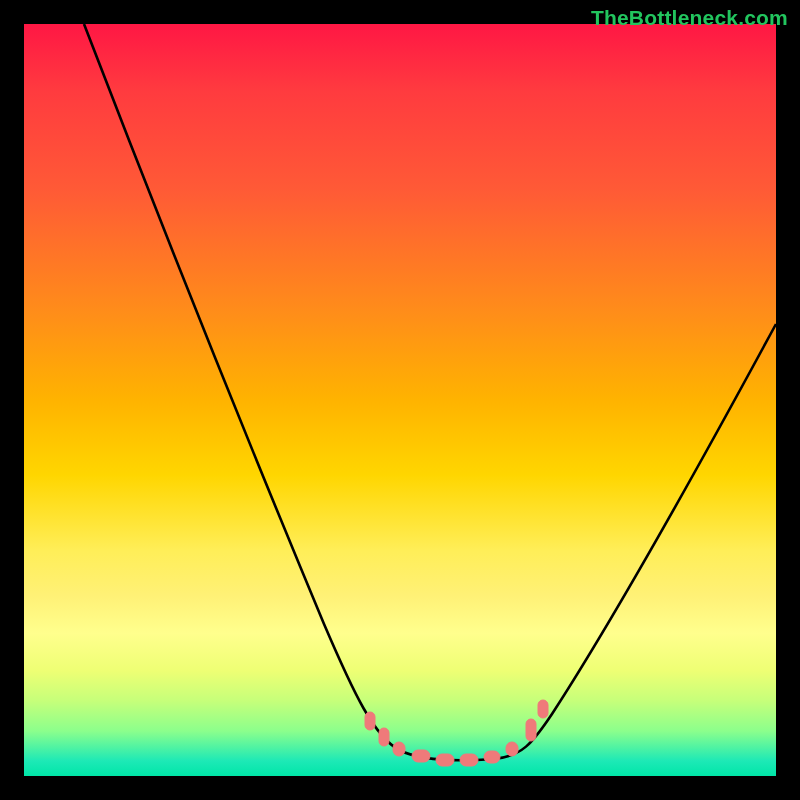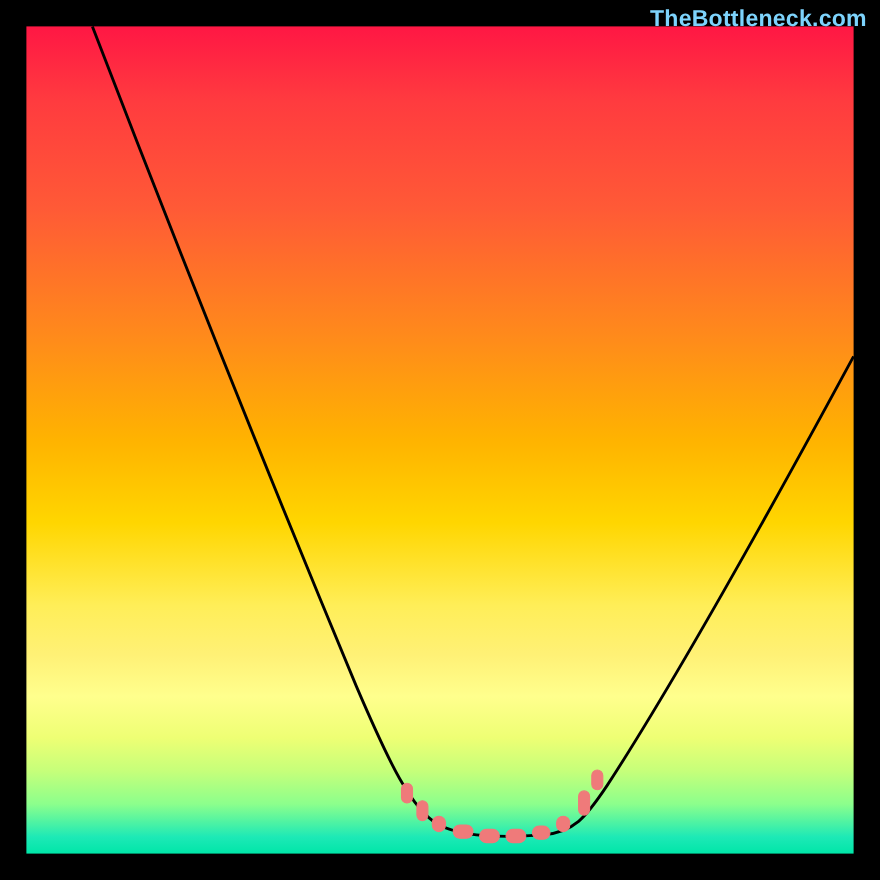--- a/index.html
+++ b/index.html
@@ -41,21 +41,21 @@
       #c6ff7a 90%,
       #8cff8c 94%,
       #1de9b6 98%,
       #00e6a8 100%
     );
   }
   .watermark {
     position: absolute;
     top: 6px;
     right: 12px;
-    color: #7dd3fc;
+    color: #22c55e;
     font-size: 21px;
     font-weight: 600;
     letter-spacing: 0.2px;
     font-family: Arial, sans-serif;
   }
   svg.curve {
     position: absolute;
     left: 24px;
     top: 24px;
     width: 752px;

